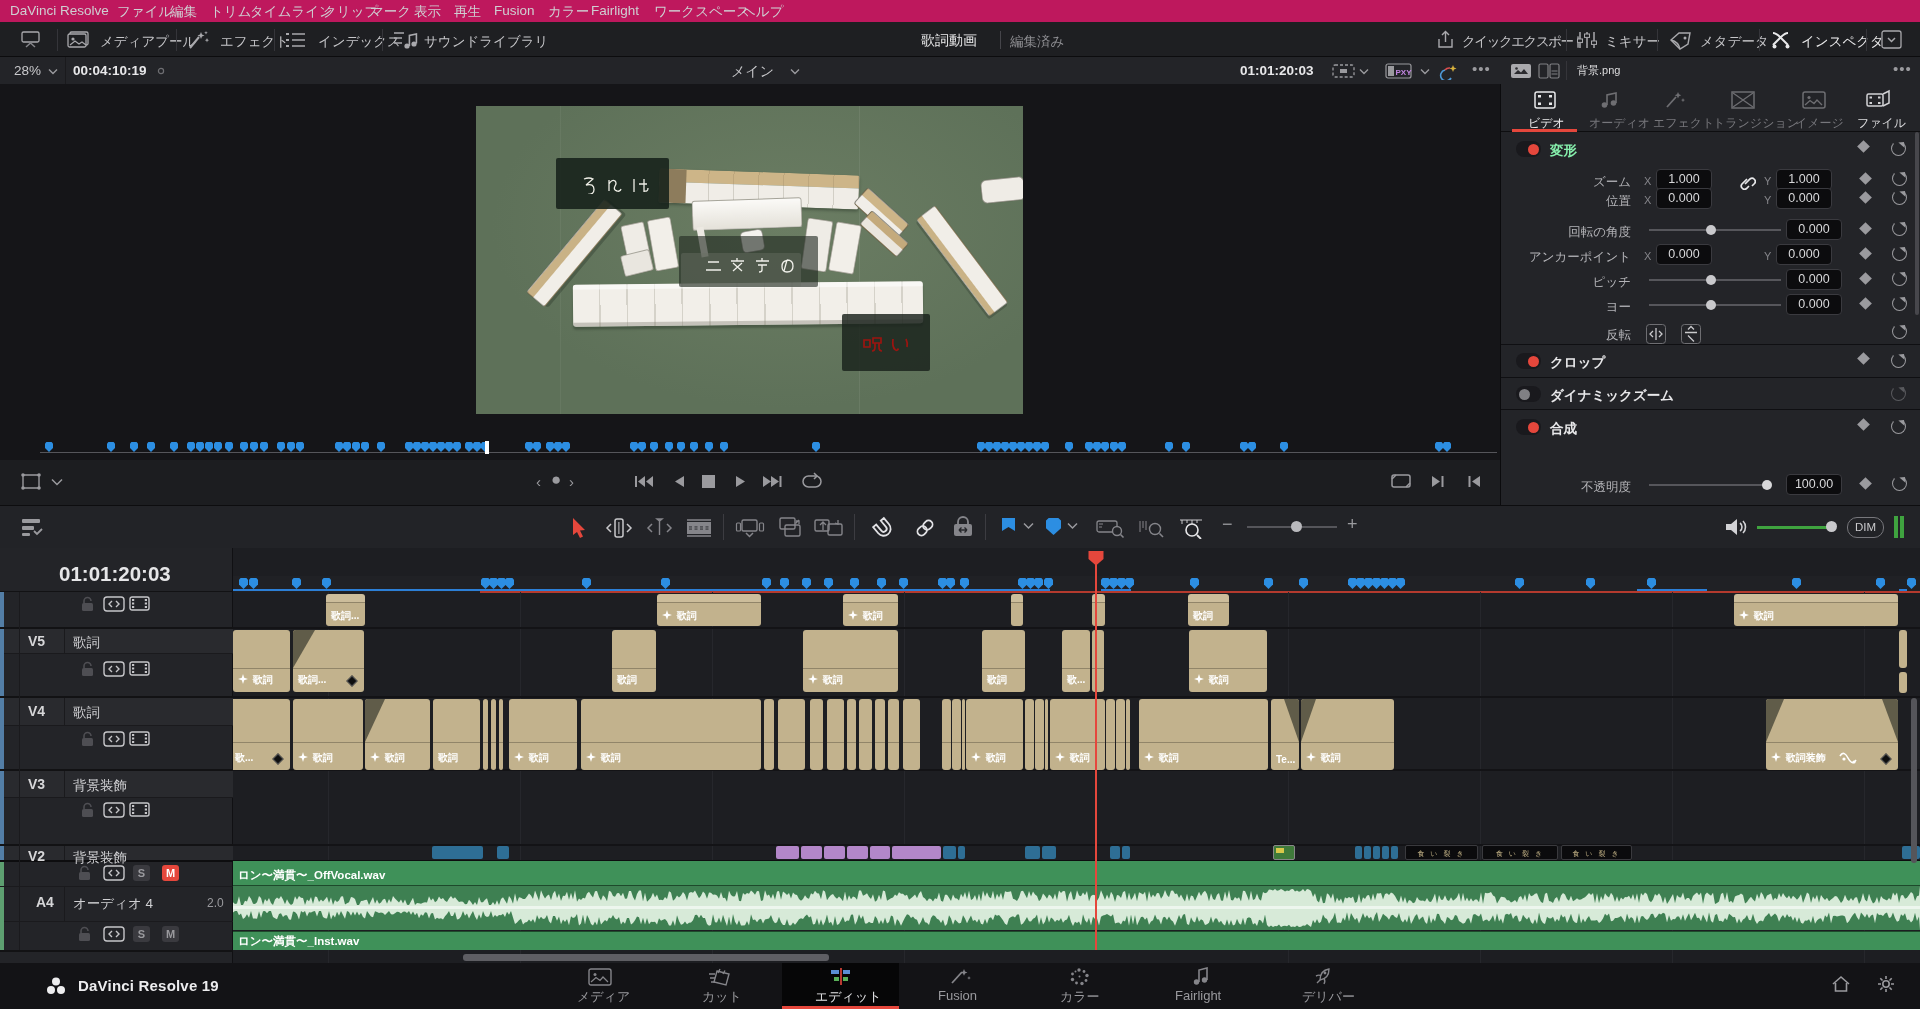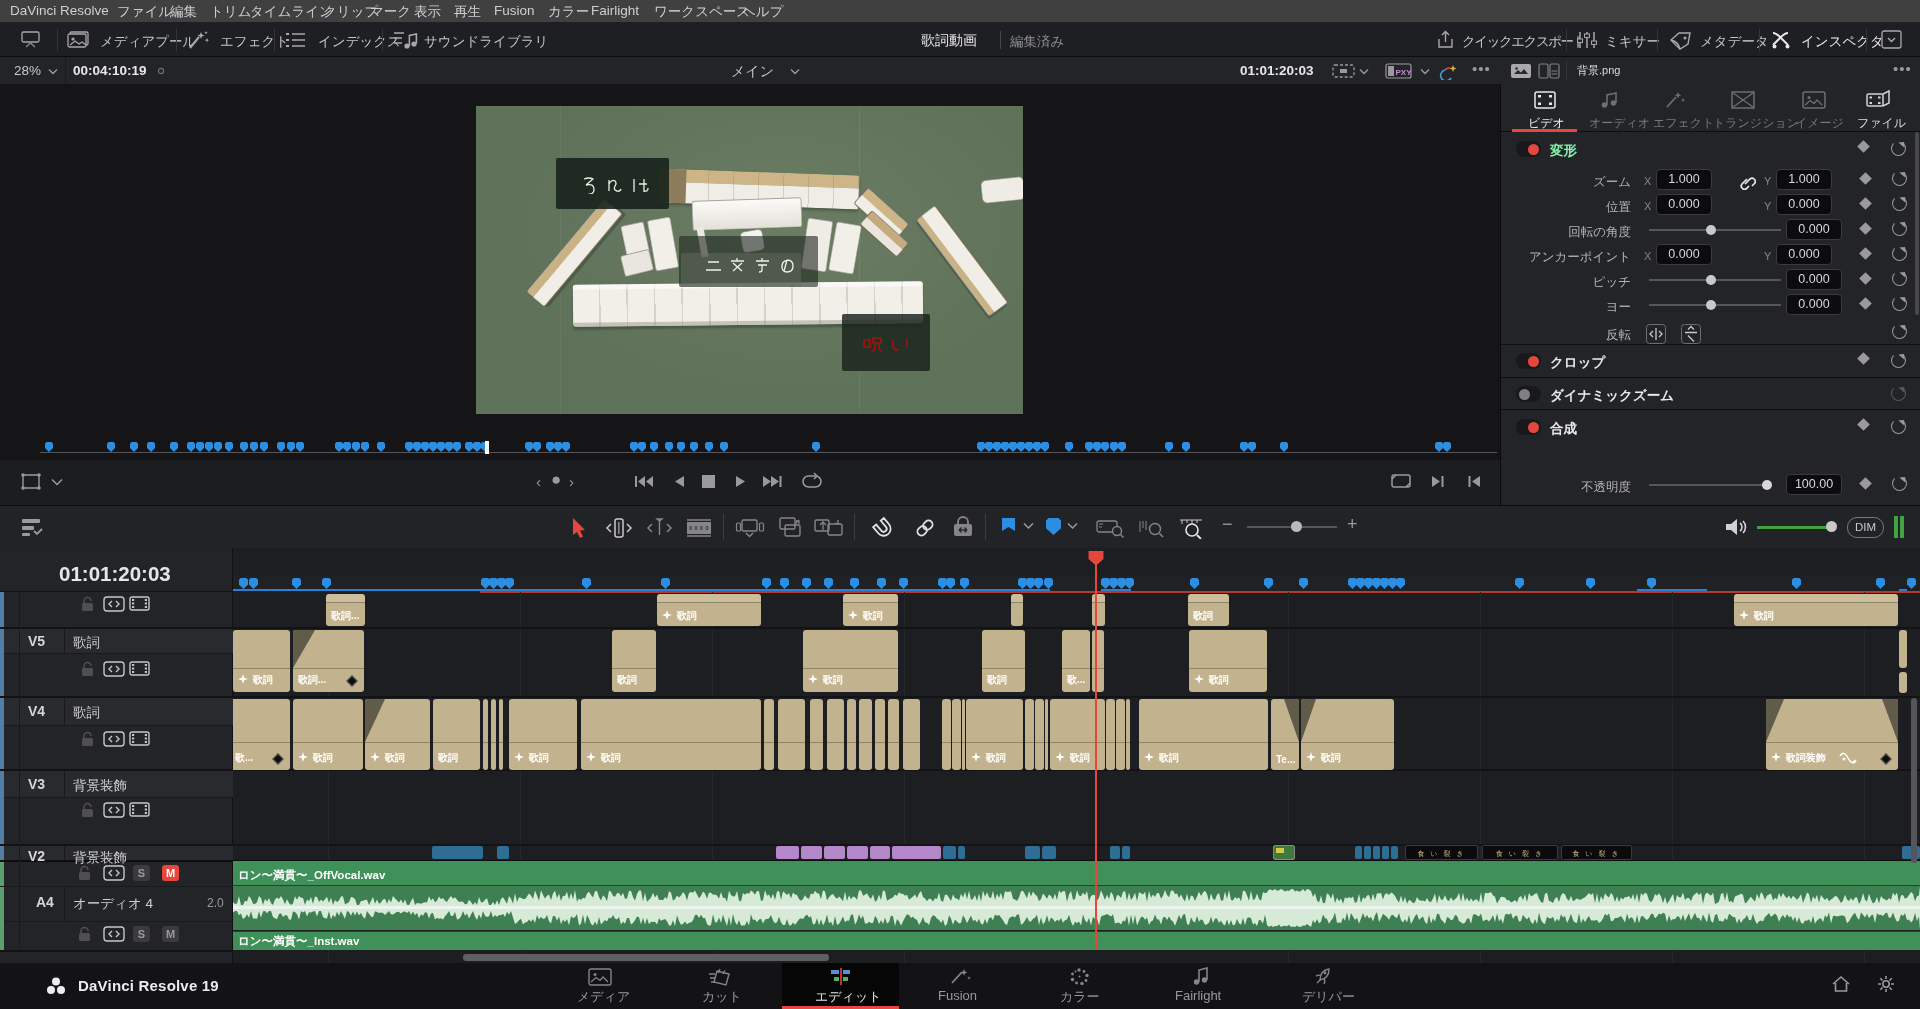--- a/index.html
+++ b/index.html
@@ -1,17 +1,17 @@
 <!DOCTYPE html>
 <html><head><meta charset="utf-8"><style>
 *{margin:0;padding:0;box-sizing:border-box}
 html,body{width:1920px;height:1009px;overflow:hidden;background:#1d1d22;font-family:"Liberation Sans",sans-serif;-webkit-font-smoothing:antialiased}
 .ab{position:absolute}
 .row{position:absolute;left:0;width:1920px}
-#menubar{top:0;height:22px;background:#404040;color:#cfcfd2;font-size:13.5px}
+#menubar{top:0;height:22px;background:#be185d;color:#cfcfd2;font-size:13.5px}
 #menubar span{position:absolute;top:3px}
 #row2{top:22px;height:35px;background:#1e1f22;border-bottom:1px solid #0c0c0e;color:#c6c6c9;font-size:13.5px}
 .vsep{position:absolute;width:1px;background:#35353a}
 #row3{top:57px;height:27px;background:#232428;color:#c9c9cc;font-size:13px}
 #viewer{top:84px;left:0;width:1500px;height:376px;background:#151518;position:absolute}
 #transport{top:460px;left:0;width:1500px;height:45px;background:#1c1d20;position:absolute}
 #toolrow{top:505px;height:43px;background:#222327;border-top:1px solid #0d0d0f}
 #inspector{position:absolute;left:1500px;top:84px;width:420px;height:421px;background:#212226;border-left:1px solid #0b0b0d}
 #timeline{top:548px;height:415px;background:#1d1e22}
 #bottombar{top:963px;height:46px;background:#131316}
@@ -528,21 +528,21 @@
           <g fill="none" stroke="#e8e8ea" stroke-width="1.7">
             <path d="M9 11L14 6a3.2 3.2 0 0 1 4.5 4.5L16 13"></path>
             <path d="M11 6L6 11a3.2 3.2 0 0 0 4.5 4.5L13 13"></path>
           </g>
         </svg>
 <span class="xy" style="left:263px">Y</span>
         <b class="ibox" style="left:275px">1.000</b>
         <span class="dia"></span>
         <span class="rst"></span>
       </div>
-<div class="insrow" style="top:64px">
+<div class="insrow" style="top:58px">
         <span class="lab">位置</span>
         <span class="xy" style="left:143px">X</span>
         <b class="ibox" style="left:155px">0.000</b>
         <span class="xy" style="left:263px">Y</span>
         <b class="ibox" style="left:275px">0.000</b>
         <span class="dia"></span>
         <span class="rst"></span>
       </div>
 <div class="insrow" style="top:89px">
         <span class="lab">回転の角度</span>

